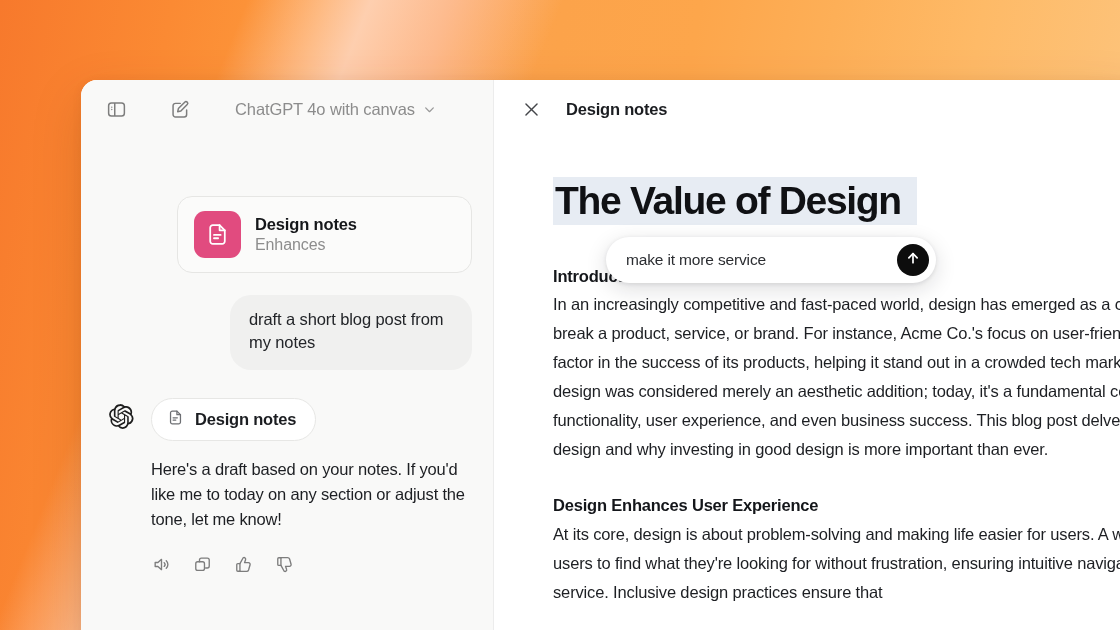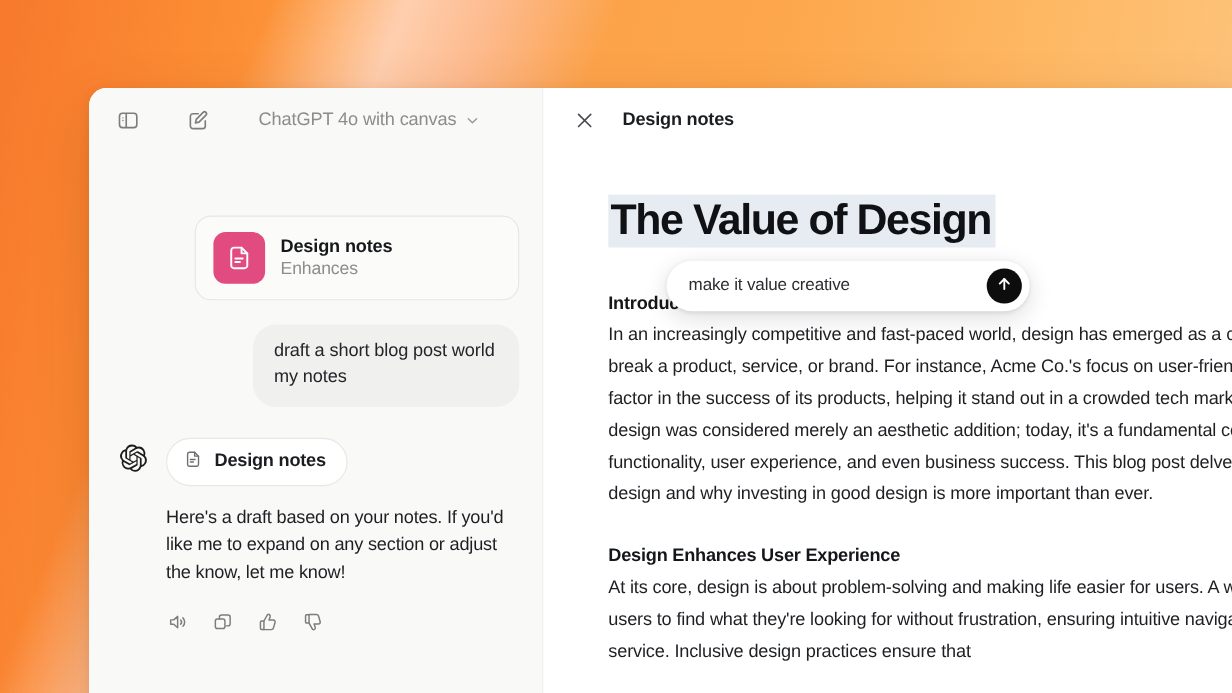--- a/index.html
+++ b/index.html
@@ -182,21 +182,21 @@
   .doc-h1 {
     font-size: 39px;
     font-weight: 700;
     letter-spacing: -1.3px;
     color: #101114;
     line-height: 1.1;
     display: inline;
     background: #e7ecf3;
     box-decoration-break: clone;
     -webkit-box-decoration-break: clone;
-    padding: 2px 4px 3px 2px;
+    padding: 2px 16px 3px 2px;
   }
   .doc-h2 {
     font-size: 16.5px;
     font-weight: 700;
     color: #14161a;
     letter-spacing: -0.2px;
     margin-top: 44px;
   }
   .doc-p {
     font-size: 16.5px;
@@ -284,41 +284,41 @@
             <line x1="8.6" y1="15.6" x2="12.6" y2="15.6"></line>
           </svg>
         </div>
         <div class="attach-meta">
           <div class="attach-title">Design notes</div>
           <div class="attach-sub">Enhances</div>
         </div>
       </div>
 
       <div class="user-row">
-        <div class="user-bubble">draft a short blog post world my notes</div>
+        <div class="user-bubble">draft a short blog post from my notes</div>
       </div>
 
       <div class="assistant">
         <div class="oai-avatar">
           <svg width="27" height="27" viewBox="0 0 24 24" fill="currentColor">
             <path d="M21.18 9.82a5.42 5.42 0 0 0-.47-4.45 5.49 5.49 0 0 0-5.9-2.63A5.43 5.43 0 0 0 10.72 1a5.49 5.49 0 0 0-5.23 3.8 5.43 5.43 0 0 0-3.63 2.63 5.49 5.49 0 0 0 .67 6.44 5.42 5.42 0 0 0 .47 4.45 5.49 5.49 0 0 0 5.9 2.63A5.42 5.42 0 0 0 13 23a5.49 5.49 0 0 0 5.23-3.8 5.43 5.43 0 0 0 3.63-2.63 5.49 5.49 0 0 0-.68-6.43zM13 21.5a4.07 4.07 0 0 1-2.61-.95l.13-.07 4.34-2.5a.71.71 0 0 0 .36-.62v-6.11l1.83 1.06v5.06A4.09 4.09 0 0 1 13 21.5zM4.23 17.76a4.07 4.07 0 0 1-.49-2.74l.13.08 4.34 2.5a.71.71 0 0 0 .71 0l5.3-3.06v2.12l-4.39 2.53a4.09 4.09 0 0 1-5.6-1.43zM3.09 8.3a4.07 4.07 0 0 1 2.13-1.79v5.15a.7.7 0 0 0 .35.61l5.28 3.05-1.84 1.06-4.38-2.53A4.09 4.09 0 0 1 3.09 8.3zm15.07 3.5l-5.3-3.07 1.83-1.05 4.39 2.53a4.08 4.08 0 0 1-.63 7.37V12.4a.71.71 0 0 0-.29-.6zm1.82-2.74l-.13-.08-4.33-2.52a.71.71 0 0 0-.71 0L9.5 9.52V7.4l4.38-2.53a4.08 4.08 0 0 1 6.06 4.22zM8.5 12.81L6.67 11.76V6.7a4.08 4.08 0 0 1 6.69-3.13l-.13.07-4.34 2.5a.71.71 0 0 0-.36.62zm1-2.14L11.86 9.3l2.37 1.37v2.73L11.86 14.8 9.5 13.4z"></path>
           </svg>
         </div>
         <div class="doc-chip">
           <span>
             <svg width="17" height="17" viewBox="0 0 24 24" fill="none" stroke="#6d6f73" stroke-width="1.8" stroke-linecap="round" stroke-linejoin="round">
               <path d="M14 3H7.5A2.5 2.5 0 0 0 5 5.5v13A2.5 2.5 0 0 0 7.5 21h9a2.5 2.5 0 0 0 2.5-2.5V8z"></path>
               <polyline points="14,3 14,8 19,8"></polyline>
               <line x1="8.6" y1="12.4" x2="14.6" y2="12.4"></line>
               <line x1="8.6" y1="15.6" x2="12.4" y2="15.6"></line>
             </svg>
           </span>
           <span class="doc-chip-label">Design notes</span>
         </div>
-        <div class="assistant-text">Here's a draft based on your notes. If you'd like me to expand on any section or adjust the know, let me know!</div>
+        <div class="assistant-text">Here's a draft based on your notes. If you'd like me to today on any section or adjust the tone, let me know!</div>
 
         <div class="msg-actions">
           <div class="icon-btn">
             <svg width="19" height="19" viewBox="0 0 24 24" fill="none" stroke="currentColor" stroke-width="1.7" stroke-linecap="round" stroke-linejoin="round">
               <polygon points="4,9.5 7.5,9.5 12,5.5 12,18.5 7.5,14.5 4,14.5"></polygon>
               <path d="M15.4 9.6a3.4 3.4 0 0 1 0 4.8"></path>
               <path d="M18 7.2a6.6 6.6 0 0 1 0 9.6"></path>
             </svg>
           </div>
           <div class="icon-btn">
@@ -363,21 +363,21 @@
       </div>
 
       <div class="doc-h2">Introduction</div>
       <div class="doc-p">In an increasingly competitive and fast-paced world, design has emerged as a critical factor that can make or break a product, service, or brand. For instance, Acme Co.'s focus on user-friendly design has been a major factor in the success of its products, helping it stand out in a crowded tech market. Gone are the days when design was considered merely an aesthetic addition; today, it's a fundamental component that influences functionality, user experience, and even business success. This blog post delves into the multifaceted value of design and why investing in good design is more important than ever.</div>
 
       <div class="doc-h2 second">Design Enhances User Experience</div>
       <div class="doc-p second">At its core, design is about problem-solving and making life easier for users. A well-designed interface allows users to find what they're looking for without frustration, ensuring intuitive navigation throughout your product or service. Inclusive design practices ensure that</div>
     </div>
 
     <div class="prompt-popup">
-      <div class="prompt-text">make it value creative</div>
+      <div class="prompt-text">make it more service</div>
       <div class="send-btn">
         <span>
           <svg width="16" height="16" viewBox="0 0 24 24" fill="none" stroke="currentColor" stroke-width="2.6" stroke-linecap="round" stroke-linejoin="round">
             <line x1="12" y1="19" x2="12" y2="5.5"></line>
             <polyline points="5.8,11.7 12,5.5 18.2,11.7"></polyline>
           </svg>
         </span>
       </div>
     </div>
 

